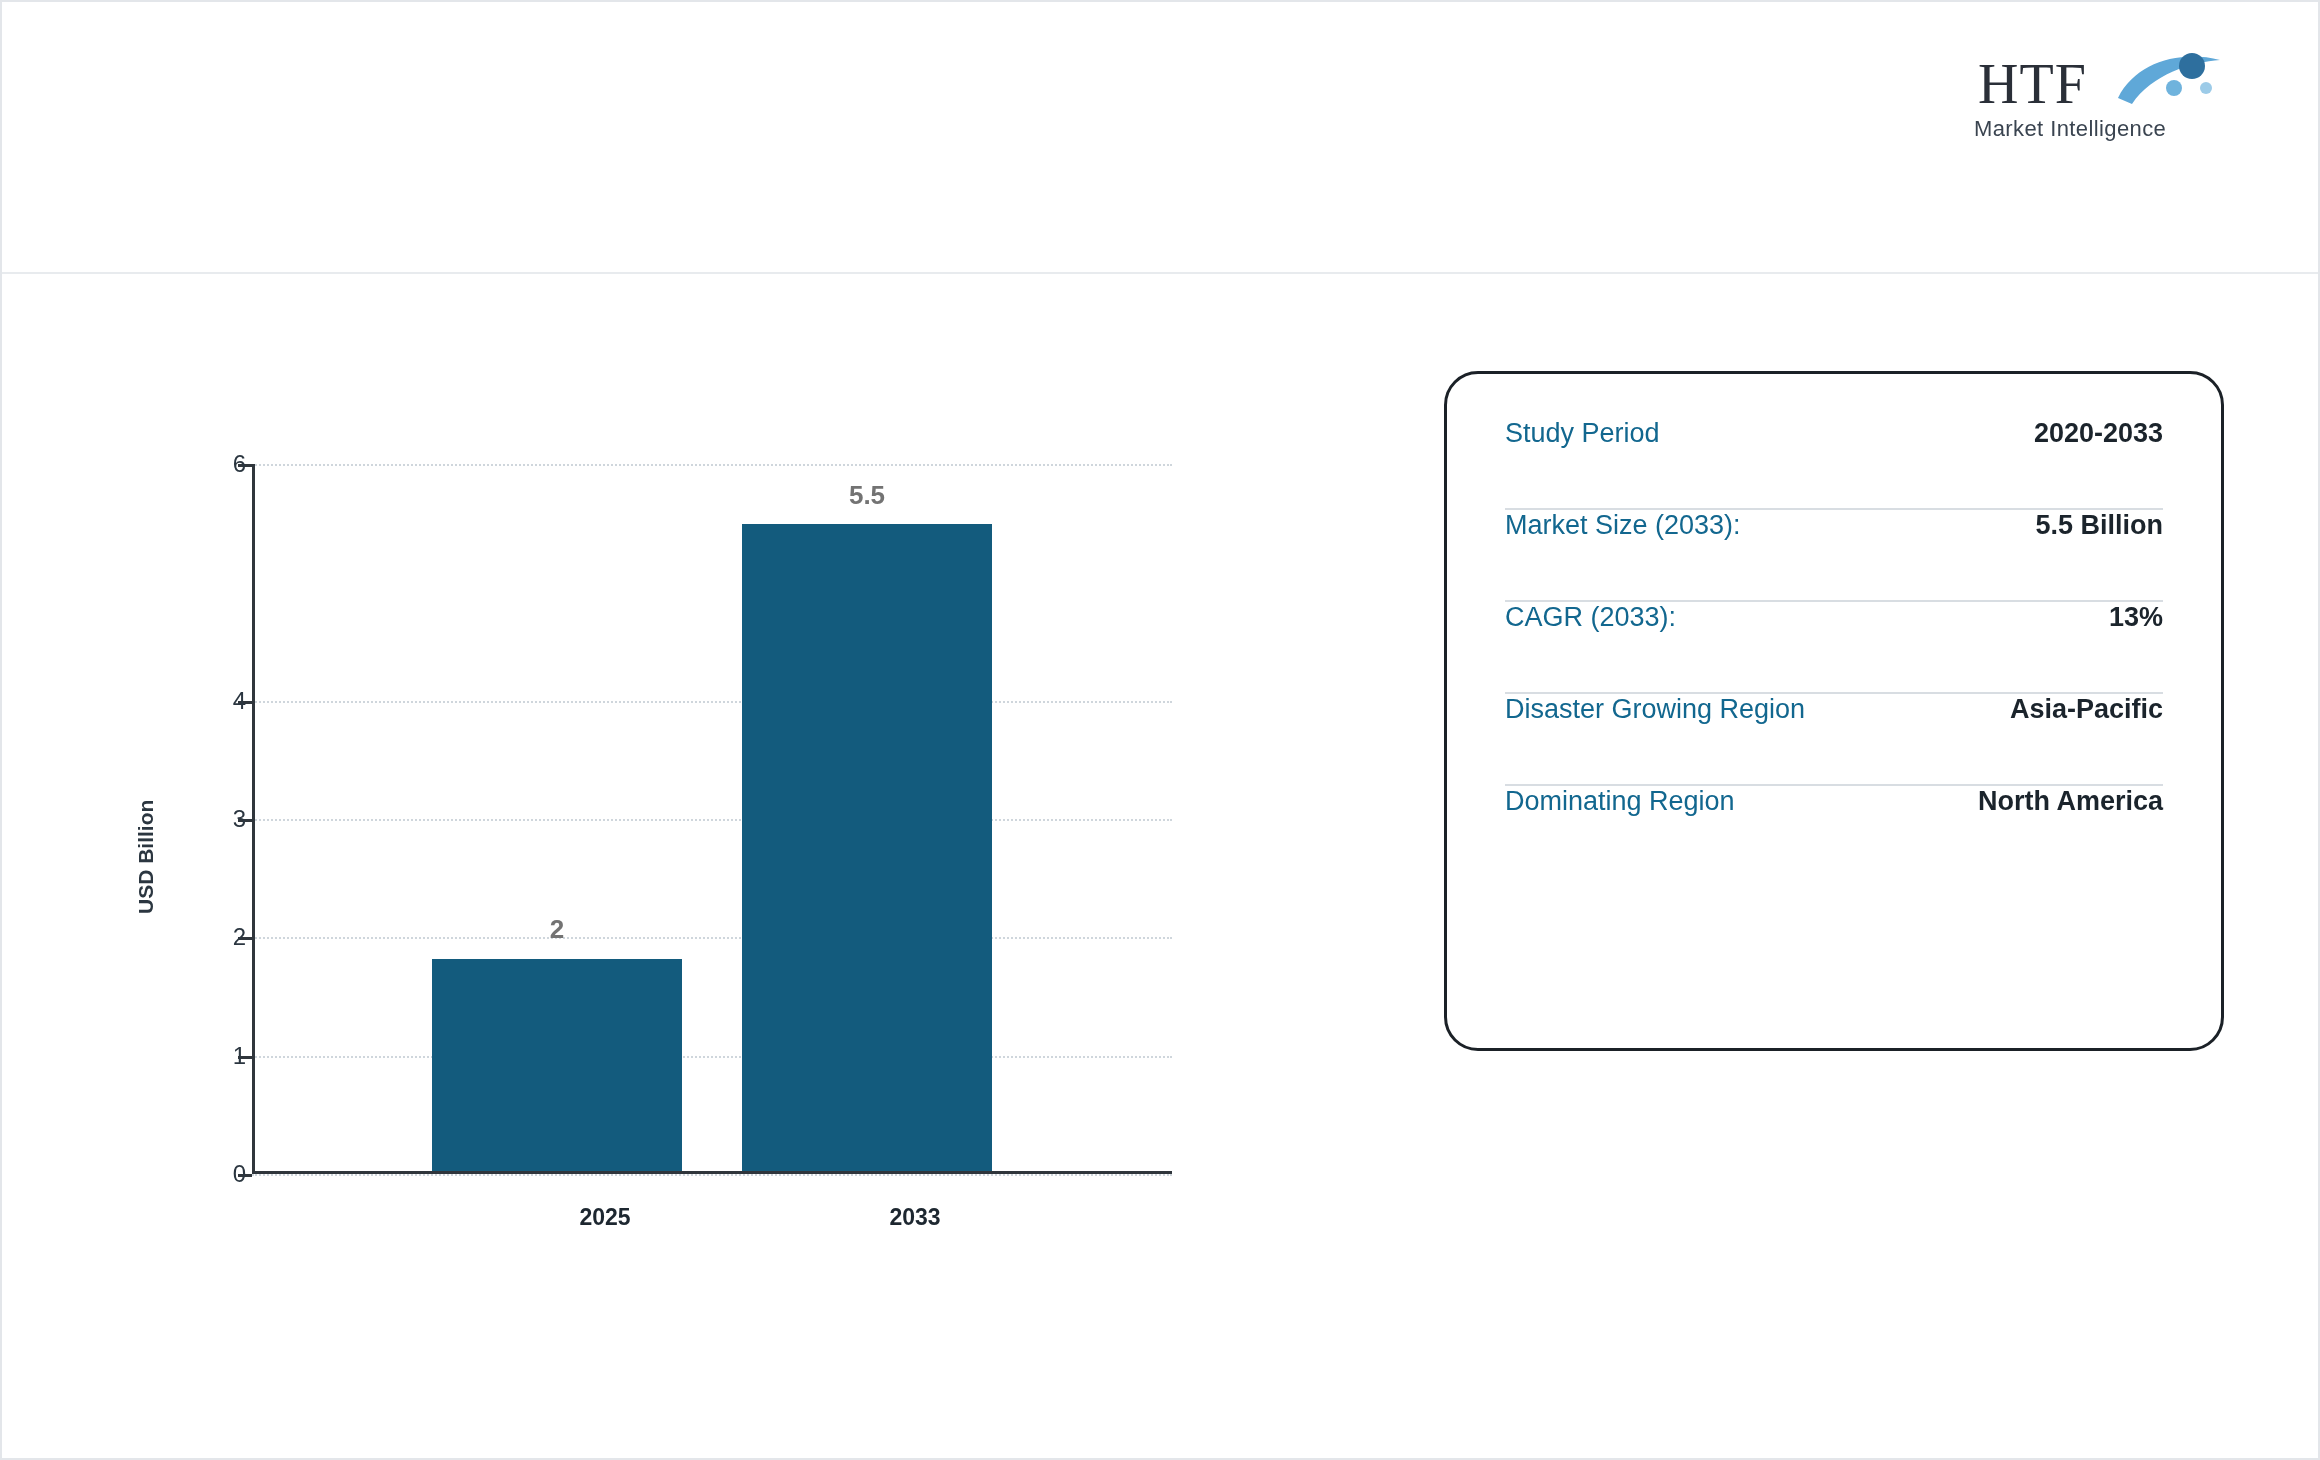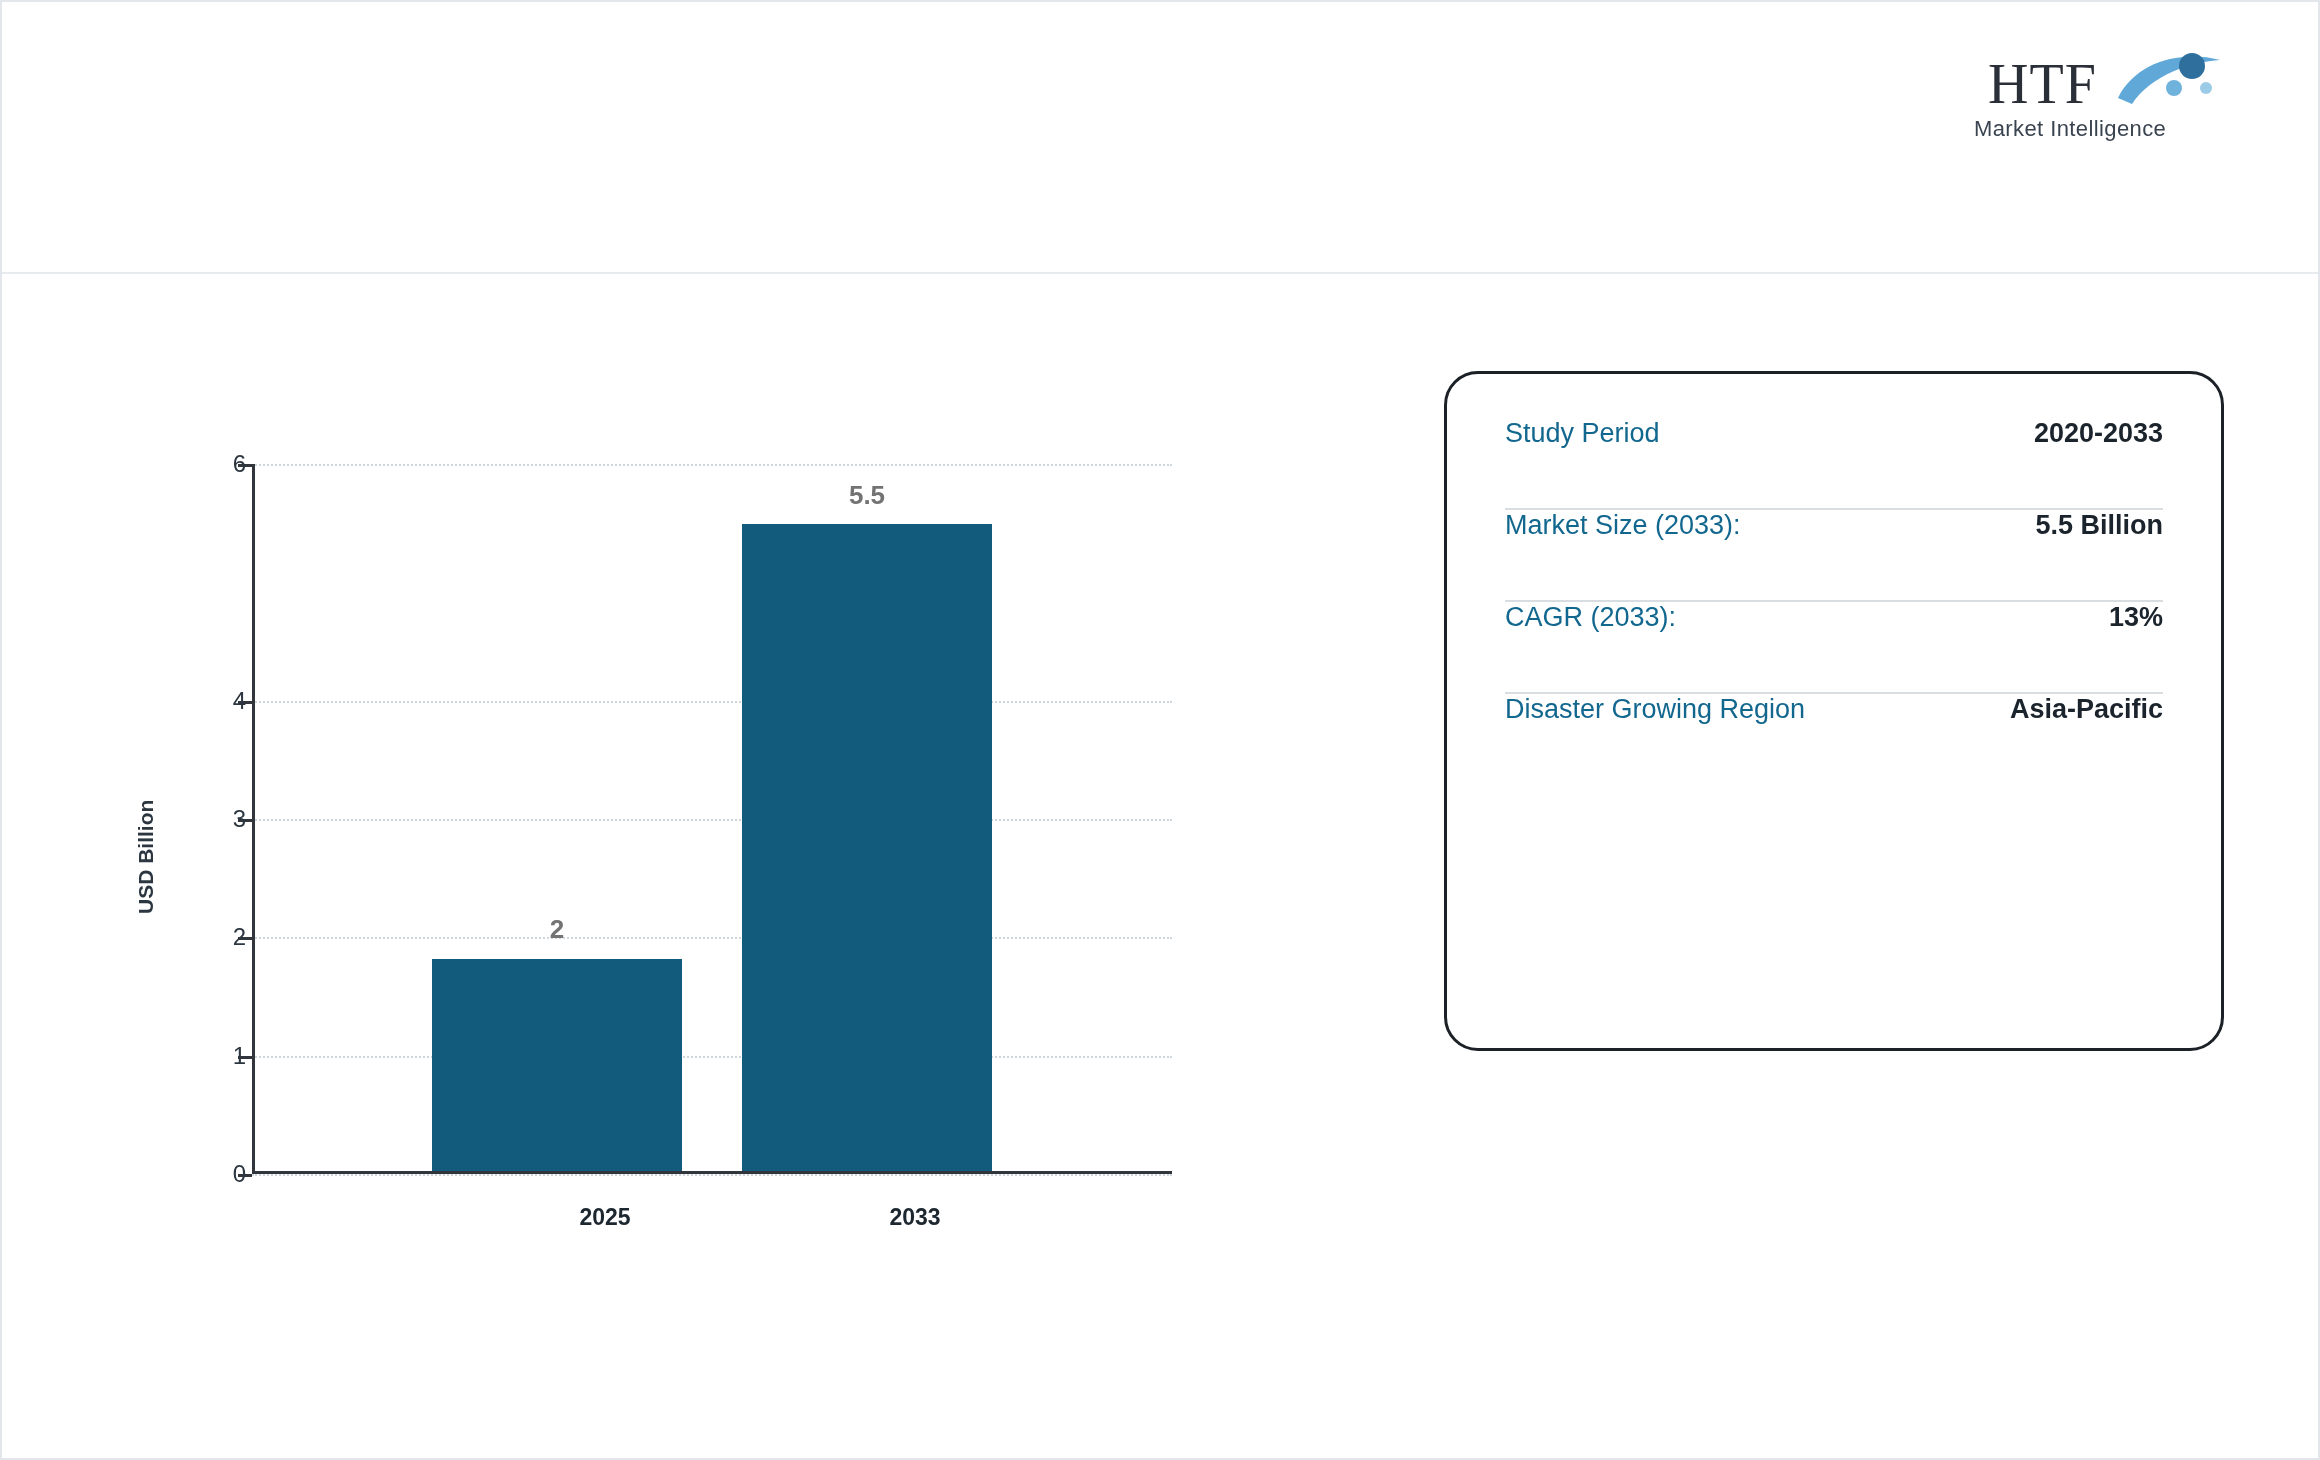--- a/index.html
+++ b/index.html
@@ -42,21 +42,21 @@
   }
   .logo {
     position: absolute;
     right: 86px;
     top: 42px;
     width: 260px;
     height: 110px;
   }
   .logo-htf {
     position: absolute;
-    left: 16px;
+    left: 6px;
     top: 8px;
     font-family: "Liberation Serif", serif;
     font-size: 56px;
     letter-spacing: 1px;
     color: #2a2f38;
   }
   .logo-swoosh {
     position: absolute;
     right: 4px;
     top: 0px;
@@ -265,15 +265,19 @@
       <span class="info-value">5.5 Billion</span>
     </div>
     <div class="info-row">
       <span class="info-label">CAGR (2033):</span>
       <span class="info-value">13%</span>
     </div>
     <div class="info-row">
       <span class="info-label">Disaster Growing Region</span>
       <span class="info-value">Asia-Pacific</span>
     </div>
+    <div class="info-row">
+      <span class="info-label">Dominating Region</span>
+      <span class="info-value">North America</span>
+    </div>
   </div>
 
 </div>
 
 </body></html>

